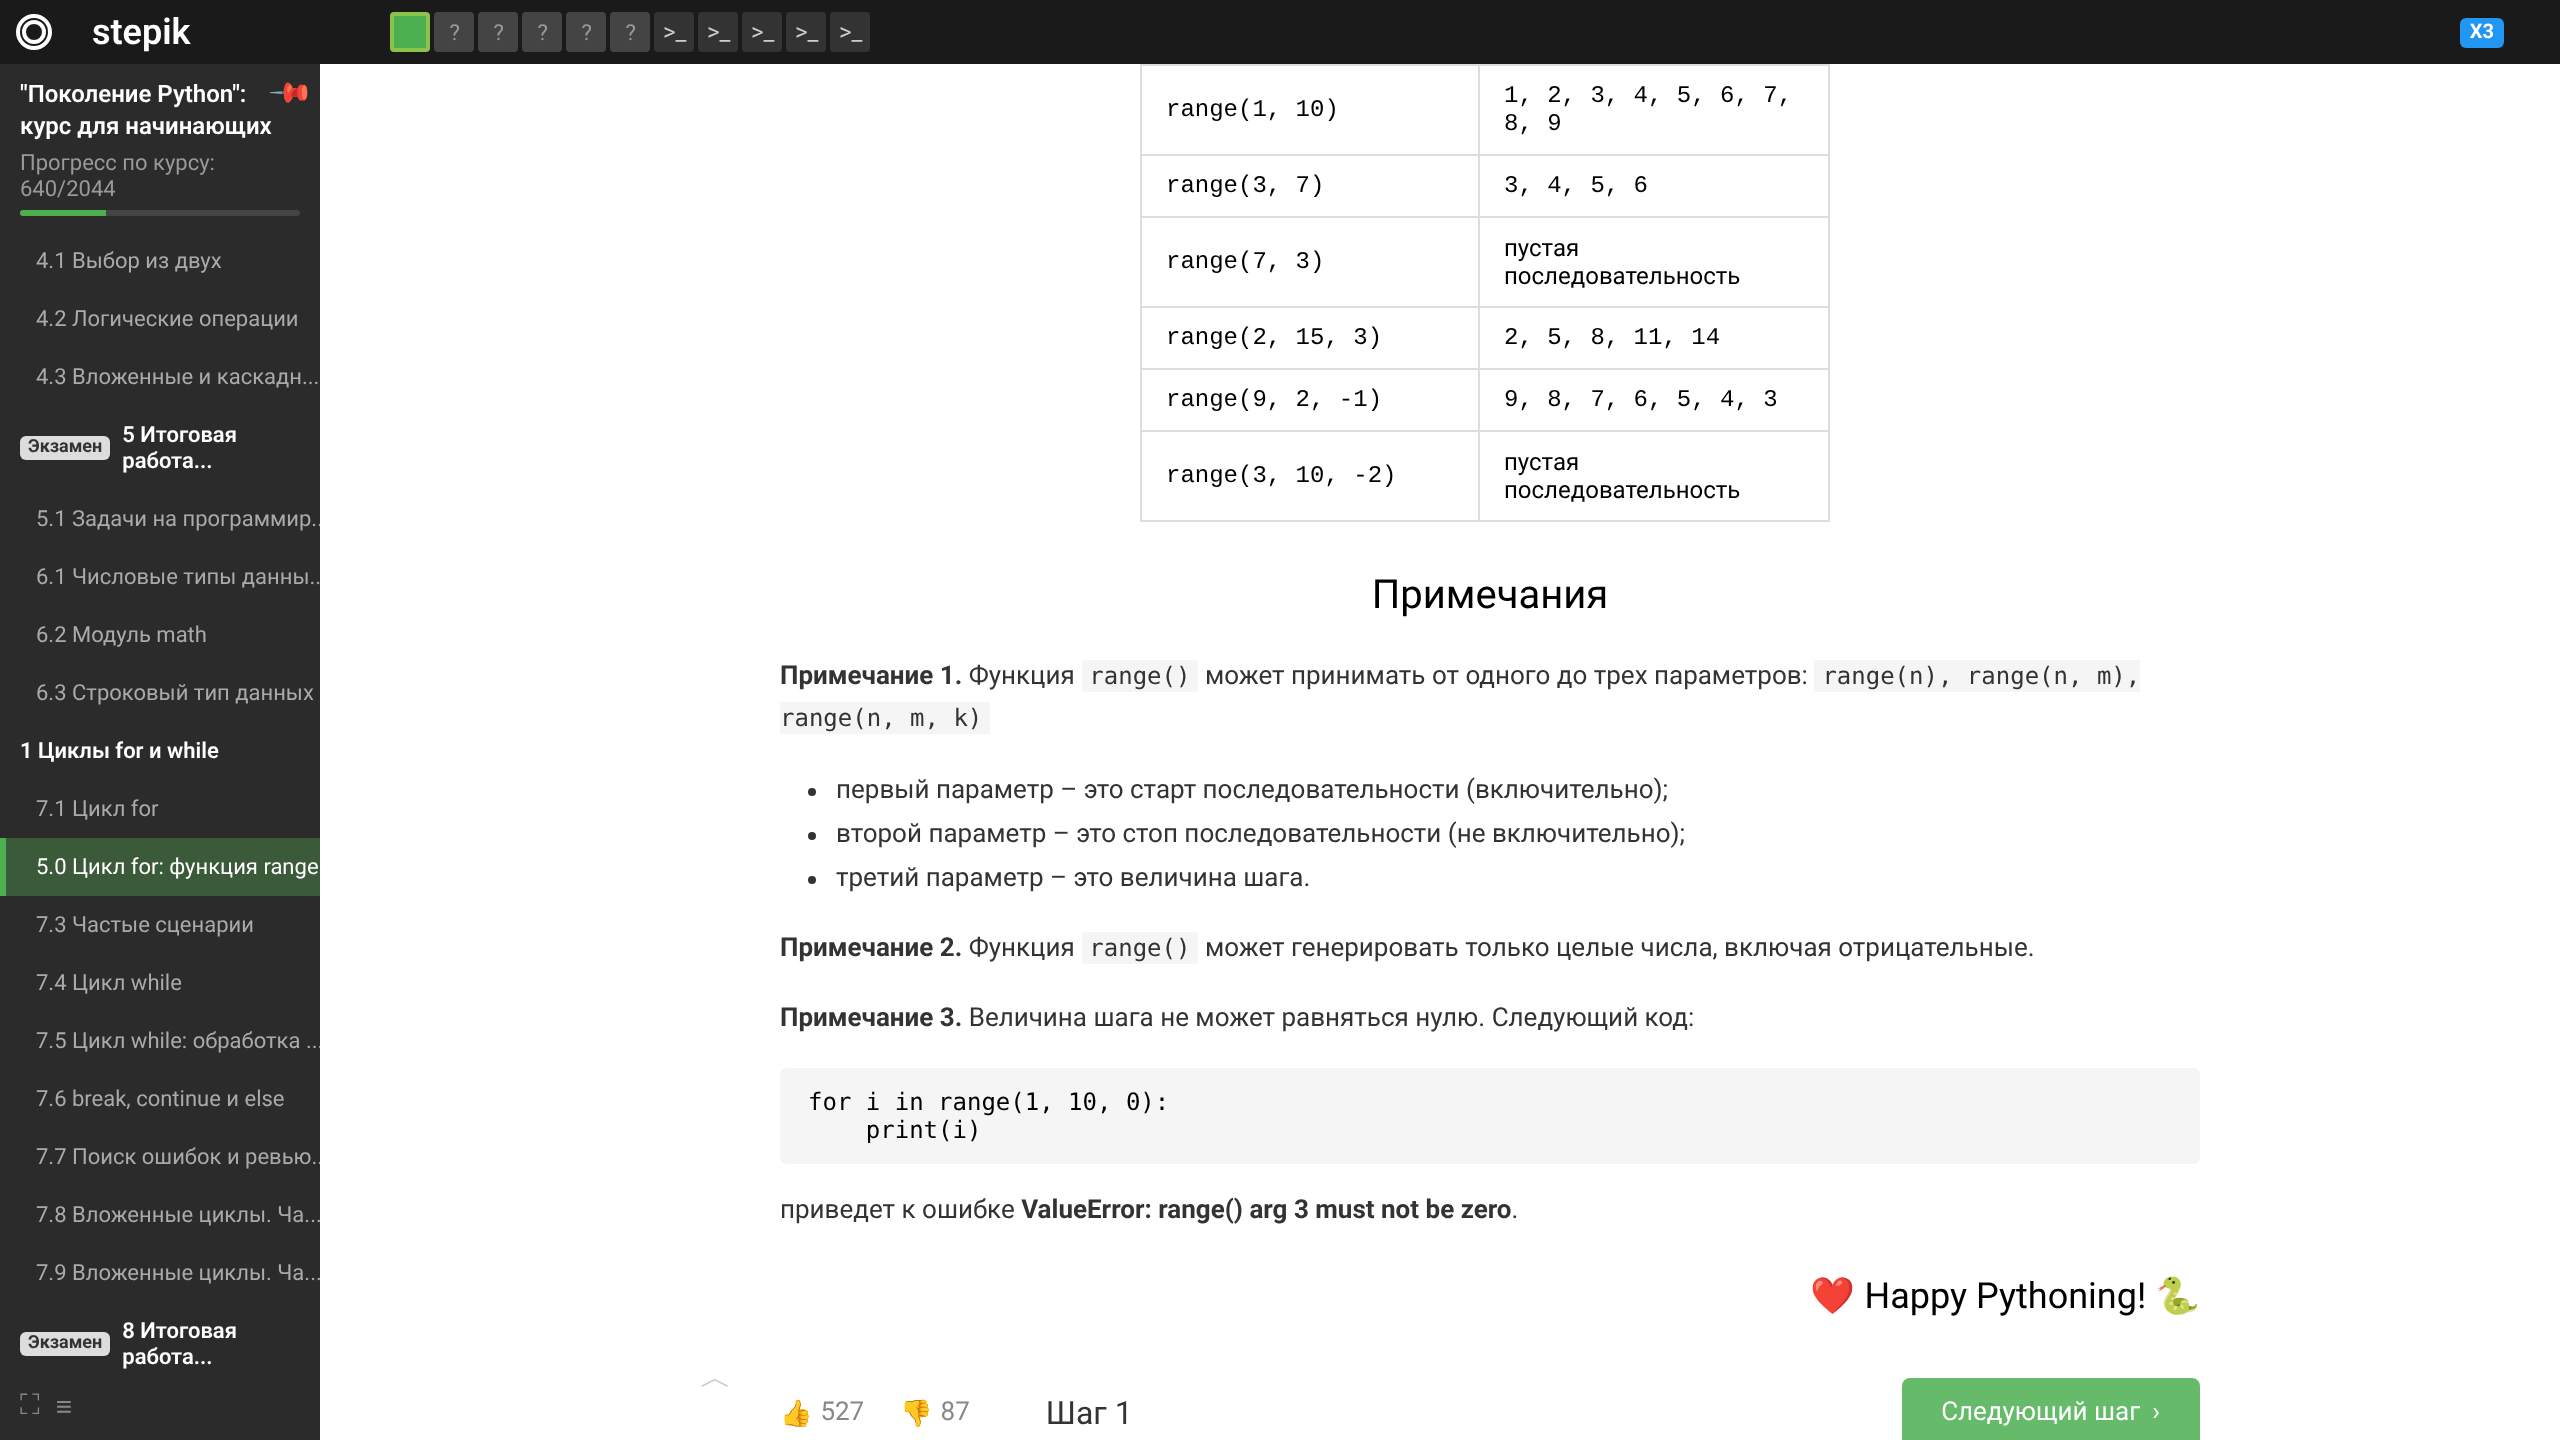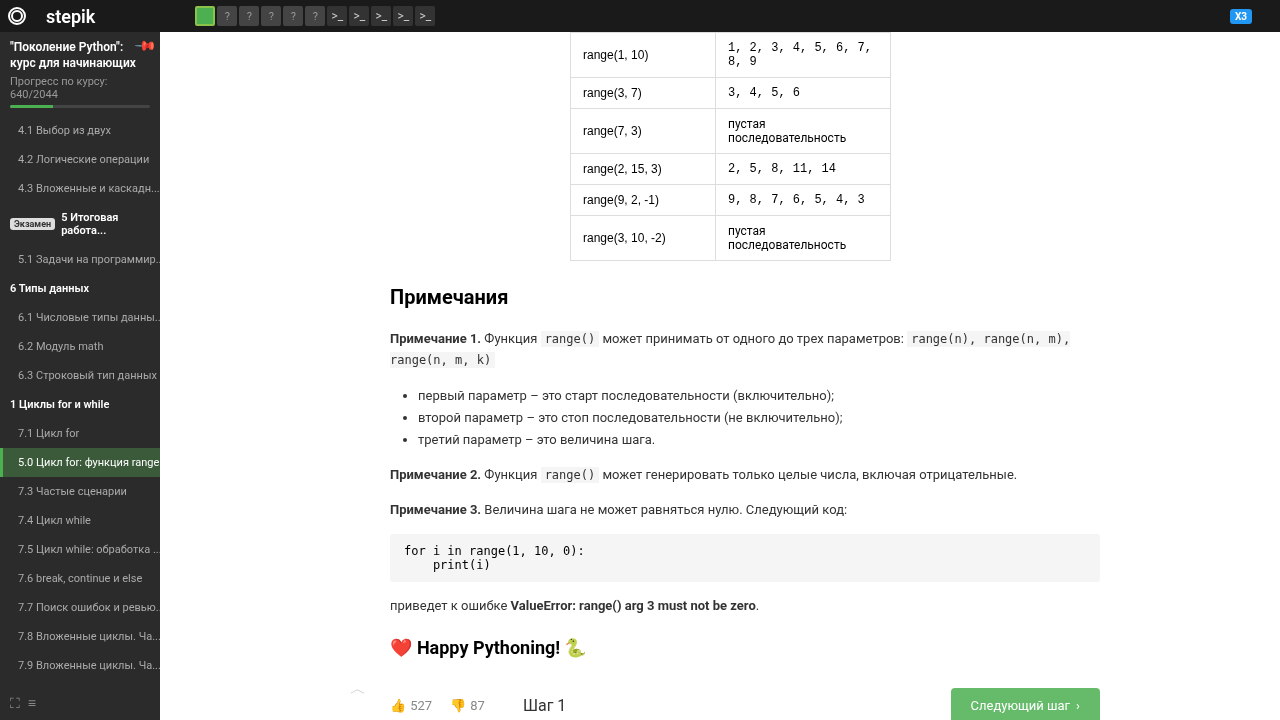--- a/index.html
+++ b/index.html
@@ -25,30 +25,30 @@
 .sb-section{padding:8px 10px;font-size:11px;font-weight:600;color:#fff;display:flex;align-items:center;gap:6px;cursor:pointer}
 .sb-item{padding:8px 10px 8px 18px;font-size:11px;color:#aaa;cursor:pointer;white-space:nowrap;overflow:hidden;text-overflow:ellipsis;display:flex;align-items:center;gap:6px}
 .sb-item.active{background:#3a5a3a;color:#fff;border-left:3px solid #4caf50;padding-left:15px}
 .exam-badge{background:#ddd;color:#333;font-size:9px;padding:1px 4px;border-radius:3px;font-weight:bold}
 .sb-footer{position:absolute;bottom:0;left:0;width:100%;padding:8px 10px;display:flex;gap:8px;background:#2b2b2b}
 .sb-footer span{color:#888;cursor:pointer;font-size:14px}
 .content{flex:1;overflow-y:auto;background:#fff;padding:0 30px 30px}
 .content-inner{max-width:710px;margin-left:200px}
 table{border-collapse:collapse;margin-bottom:24px;margin-left:180px}
 td{border:1px solid #ddd;padding:8px 12px;font-size:12px}
-td.code-cell{font-family:Liberation Sans, sans-serif;width:145px}
+td.code-cell{font-family:Liberation Mono, monospace;width:169px}
 td.result-cell{font-family:Liberation Mono, monospace;width:175px}
-h2{font-size:20px;font-weight:700;text-align:left;margin:20px 0}
+h2{font-size:20px;font-weight:400;text-align:center;margin:20px 0}
 .note{font-size:13px;line-height:1.6;margin:14px 0;color:#333}
 .note b{font-weight:700}
 .note code,.mono{font-family:Consolas,monospace;background:#f5f5f5;padding:1px 4px;font-size:12px}
 ul{margin:10px 0 10px 28px}
 ul li{font-size:13px;line-height:1.7;color:#333}
 pre{background:#f5f5f5;padding:10px 14px;font-family:Consolas,monospace;font-size:12px;margin:10px 0;border-radius:3px}
-.happy{font-size:18px;font-weight:700;margin:20px 0}
+.happy{text-align:right;font-size:18px;font-weight:400;margin:20px 0}
 .actions{display:flex;align-items:center;margin:30px 0 20px;gap:18px}
 .vote{display:flex;align-items:center;gap:4px;color:#888;font-size:13px;cursor:pointer}
 .step-label{font-size:16px;color:#333;margin-left:20px}
 .next-btn{margin-left:auto;background:#66bb6a;color:#fff;border:none;padding:10px 20px;border-radius:4px;font-size:13px;cursor:pointer;display:flex;align-items:center;gap:6px}
 .scroll-top{position:absolute;bottom:20px;left:350px;color:#ccc;font-size:16px;cursor:pointer}
 </style>
 </head>
 <body>
 
 <div class="topbar">
@@ -94,23 +94,20 @@
         <div class="sb-item">
           <span>4.3  Вложенные и каскадн...</span>
         </div>
         <div class="sb-section">
           <span class="exam-badge">Экзамен</span>
           <span>5  Итоговая работа...</span>
         </div>
         <div class="sb-item">
           <span>5.1  Задачи на программир...</span>
         </div>
-        <div class="sb-section">
-          <span>6  Типы данных</span>
-        </div>
         <div class="sb-item">
           <span>6.1  Числовые типы данны...</span>
         </div>
         <div class="sb-item">
           <span>6.2  Модуль math</span>
         </div>
         <div class="sb-item">
           <span>6.3  Строковый тип данных</span>
         </div>
         <div class="sb-section">

